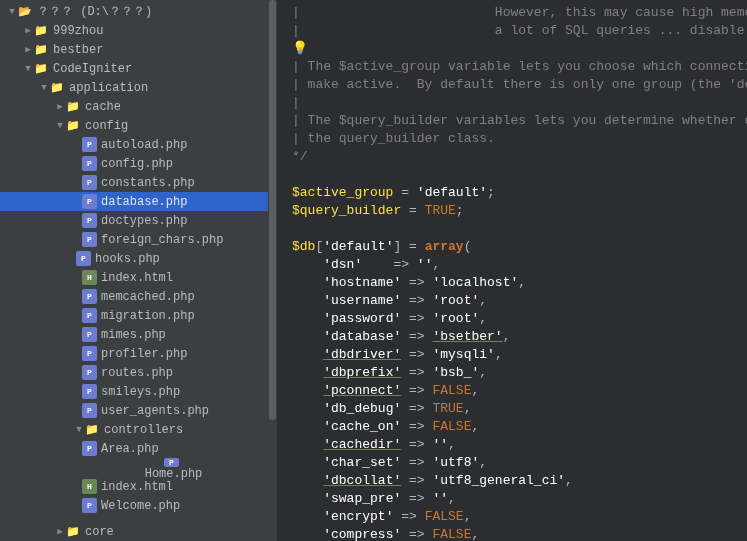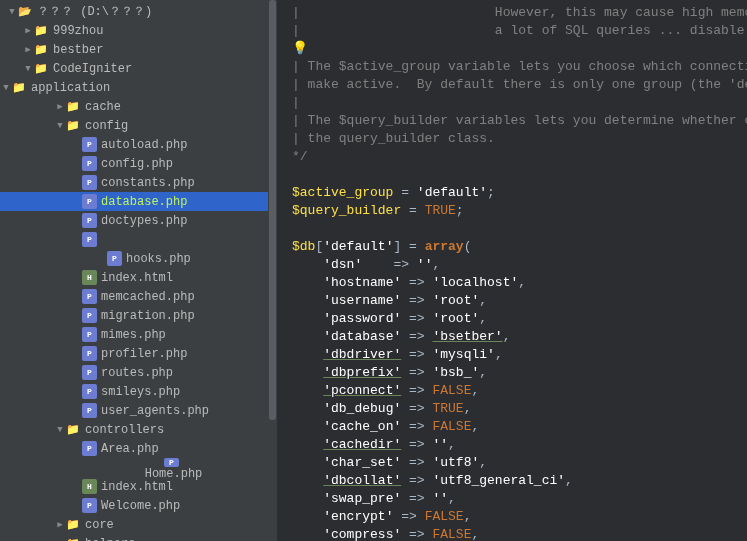--- a/index.html
+++ b/index.html
@@ -20,21 +20,21 @@
 .icn { width:15px; height:15px; margin-right:4px; display:inline-flex; align-items:center; justify-content:center; font-size:10px; }
 .icn.dir { color:#c9a86a; }
 .icn.dir::before { content:"📁"; font-size:11px; filter:sepia(0.6) saturate(2) hue-rotate(-15deg); }
 .icn.php { background:#6c7dd1; color:#fff; border-radius:2px; font-size:8px; font-weight:bold; }
 .icn.php::before { content:"P"; }
 .icn.html { background:#6a8759; color:#fff; border-radius:2px; font-size:8px; font-weight:bold; }
 .icn.html::before { content:"H"; }
 .icn.proj { color:#c9a86a; }
 .icn.proj::before { content:"📂"; font-size:11px; }
 .lbl { color:#bbbbbb; }
-.node.selected .lbl { color:#bef264; }
+.node.selected .lbl { color:#e5e5e5; }
 .code pre { font-family:inherit; font-size:13px; line-height:18px; color:#a9b7c6; }
 .c-cm { color:#808080; }
 .c-kw { color:#cc7832; font-weight:bold; }
 .c-var { color:#fde047; }
 .c-str { color:#ffffff; }
 .c-op { color:#a9b7c6; }
 .c-ul { text-decoration:underline; text-decoration-color:#6a8759; }
 .c-const { color:#cc7832; }
 .bulb { color:#f0a732; }
 .scrollbar { position:absolute; left:268px; top:0; width:9px; height:541px; background:#3c3f41; }
@@ -69,21 +69,21 @@
           </div>
         </li>
         <li>
           <div class="node" style="padding-left: 22px;">
             <span class="arrow open"></span>
             <span class="icn dir"></span>
             <span class="lbl">CodeIgniter</span>
           </div>
         </li>
         <li>
-          <div class="node" style="">
+          <div class="node" style="padding-left: 38px;">
             <span class="arrow open"></span>
             <span class="icn dir"></span>
             <span class="lbl">application</span>
           </div>
         </li>
         <li>
           <div class="node" style="padding-left: 54px;">
             <span class="arrow closed"></span>
             <span class="icn dir"></span>
             <span class="lbl">cache</span>
@@ -128,24 +128,25 @@
           <div class="node" style="padding-left: 70px;">
             <span class="arrow none"></span>
             <span class="icn php"></span>
             <span class="lbl">doctypes.php</span>
           </div>
         </li>
         <li>
           <div class="node" style="padding-left: 70px;">
             <span class="arrow none"></span>
             <span class="icn php"></span>
-          </div>
-        </li>
-        <li>
-          <div class="node" style="padding-left: 95px;">
+            <span class="lbl">foreign_chars.php</span>
+          </div>
+        </li>
+        <li>
+          <div class="node" style="padding-left: 64px;">
             <span class="arrow none"></span>
             <span class="icn php"></span>
             <span class="lbl">hooks.php</span>
           </div>
         </li>
         <li>
           <div class="node" style="padding-left: 70px;">
             <span class="arrow none"></span>
             <span class="icn html"></span>
             <span class="lbl">index.html</span>
@@ -194,21 +195,21 @@
           </div>
         </li>
         <li>
           <div class="node" style="padding-left: 70px;">
             <span class="arrow none"></span>
             <span class="icn php"></span>
             <span class="lbl">user_agents.php</span>
           </div>
         </li>
         <li>
-          <div class="node" style="padding-left: 54px;">
+          <div class="node" style="padding-left: 73px;">
             <span class="arrow open"></span>
             <span class="icn dir"></span>
             <span class="lbl">controllers</span>
           </div>
         </li>
         <li>
           <div class="node" style="padding-left: 70px;">
             <span class="arrow none"></span>
             <span class="icn php"></span>
             <span class="lbl">Area.php</span>
@@ -229,21 +230,21 @@
           </div>
         </li>
         <li>
           <div class="node" style="padding-left: 70px;">
             <span class="arrow none"></span>
             <span class="icn php"></span>
             <span class="lbl">Welcome.php</span>
           </div>
         </li>
         <li>
-          <div class="node" style="padding-left: 54px;">
+          <div class="node" style="padding-left: 54px; margin-top: 7px;">
             <span class="arrow closed"></span>
             <span class="icn dir"></span>
             <span class="lbl">core</span>
           </div>
         </li>
         <li>
           <div class="node" style="padding-left: 54px;">
             <span class="arrow closed"></span>
             <span class="icn dir"></span>
             <span class="lbl">helpers</span>

